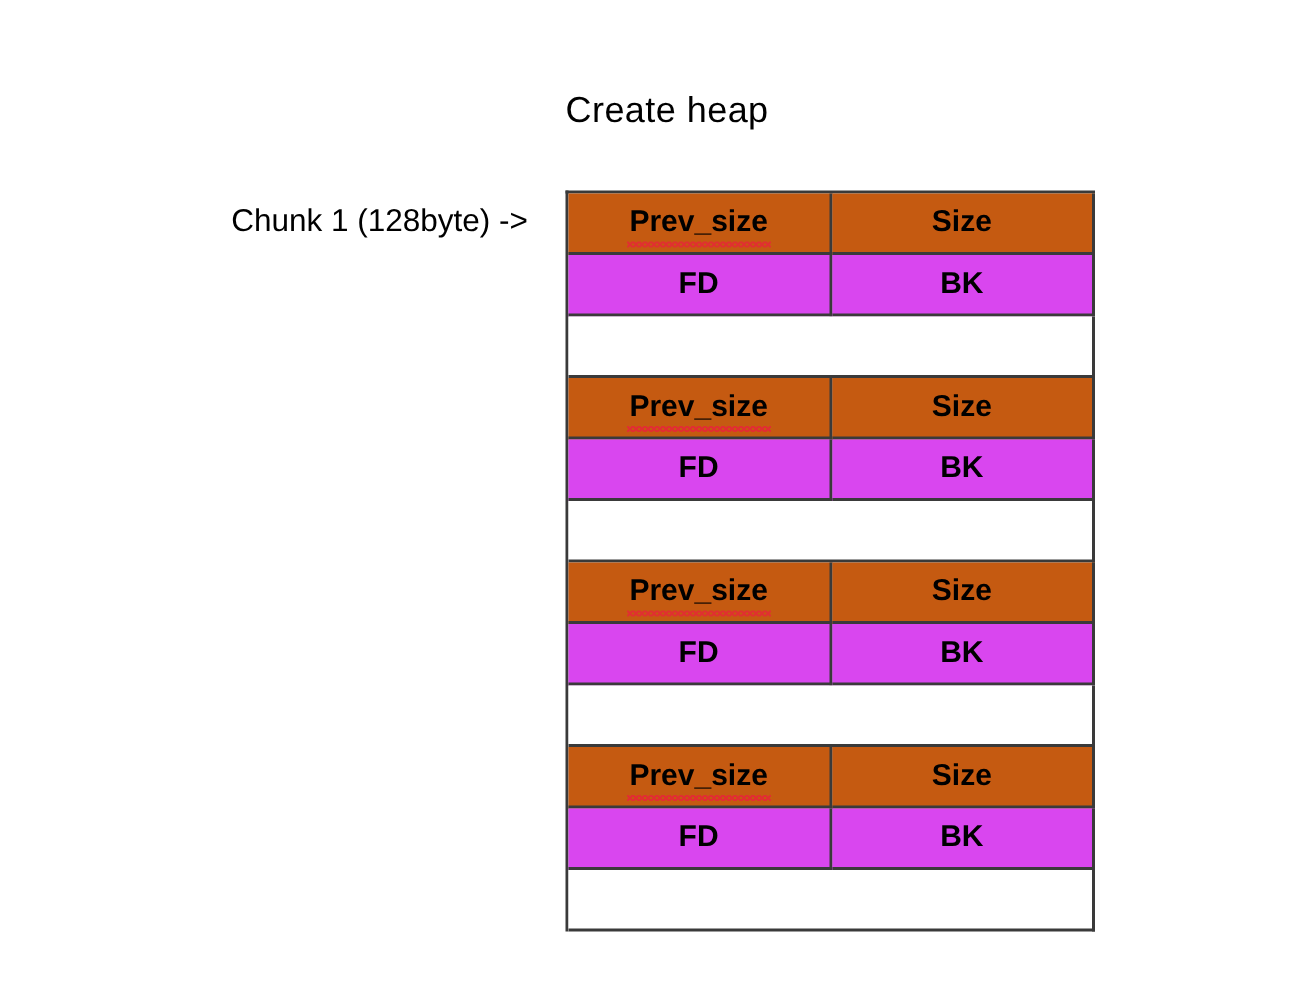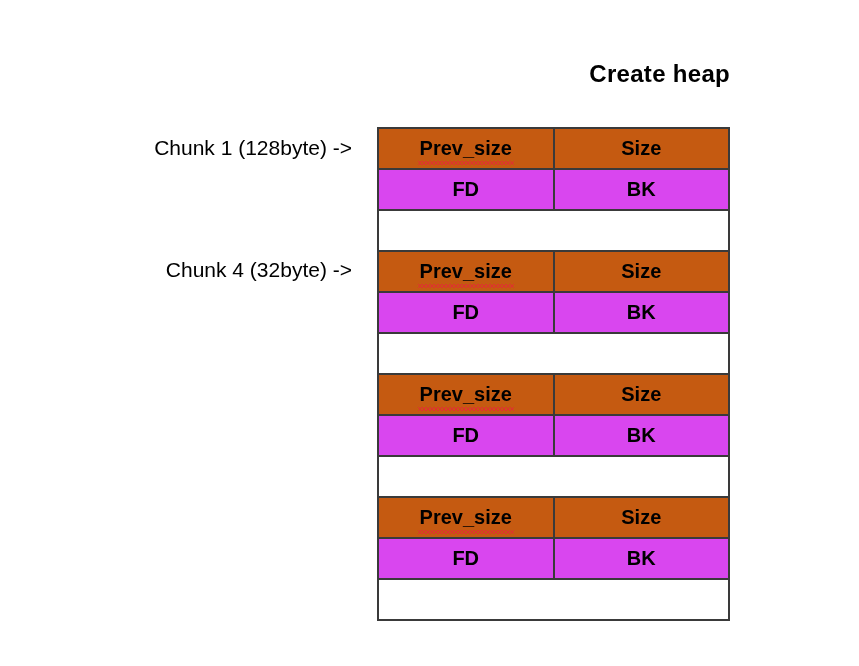--- a/index.html
+++ b/index.html
@@ -14,23 +14,23 @@
     font-family: "Liberation Sans", sans-serif;
     overflow: hidden;
   }
 
   
   #diagram-title {
     position: absolute;
     left: 377px;
     top: 60px;
     width: 353px;
-    text-align: right;
+    text-align: left;
     font-size: 24px;
-    font-weight: 700;
+    font-weight: 400;
     color: #000000;
     letter-spacing: 0.3px;
     white-space: nowrap;
   }
 
   
   #chunk-labels {
     position: absolute;
     left: 0px;
     top: 127px;
@@ -120,23 +120,20 @@
 </style>
 </head>
 <body>
 
 <div id="diagram-title">Create heap</div>
 
 <div id="chunk-labels">
   <div class="chunk-label-slot">
     <div class="chunk-label">Chunk 1 (128byte) -&gt;</div>
   </div>
-  <div class="chunk-label-slot">
-    <div class="chunk-label">Chunk 4 (32byte) -&gt;</div>
-  </div>
 </div>
 
 <div id="heap-table">
 
   <div class="chunk-block">
     <div class="chunk-row row-header">
       <div class="cell">
         <span class="spellcheck">Prev_size</span>
       </div>
       <div class="cell">Size</div>

